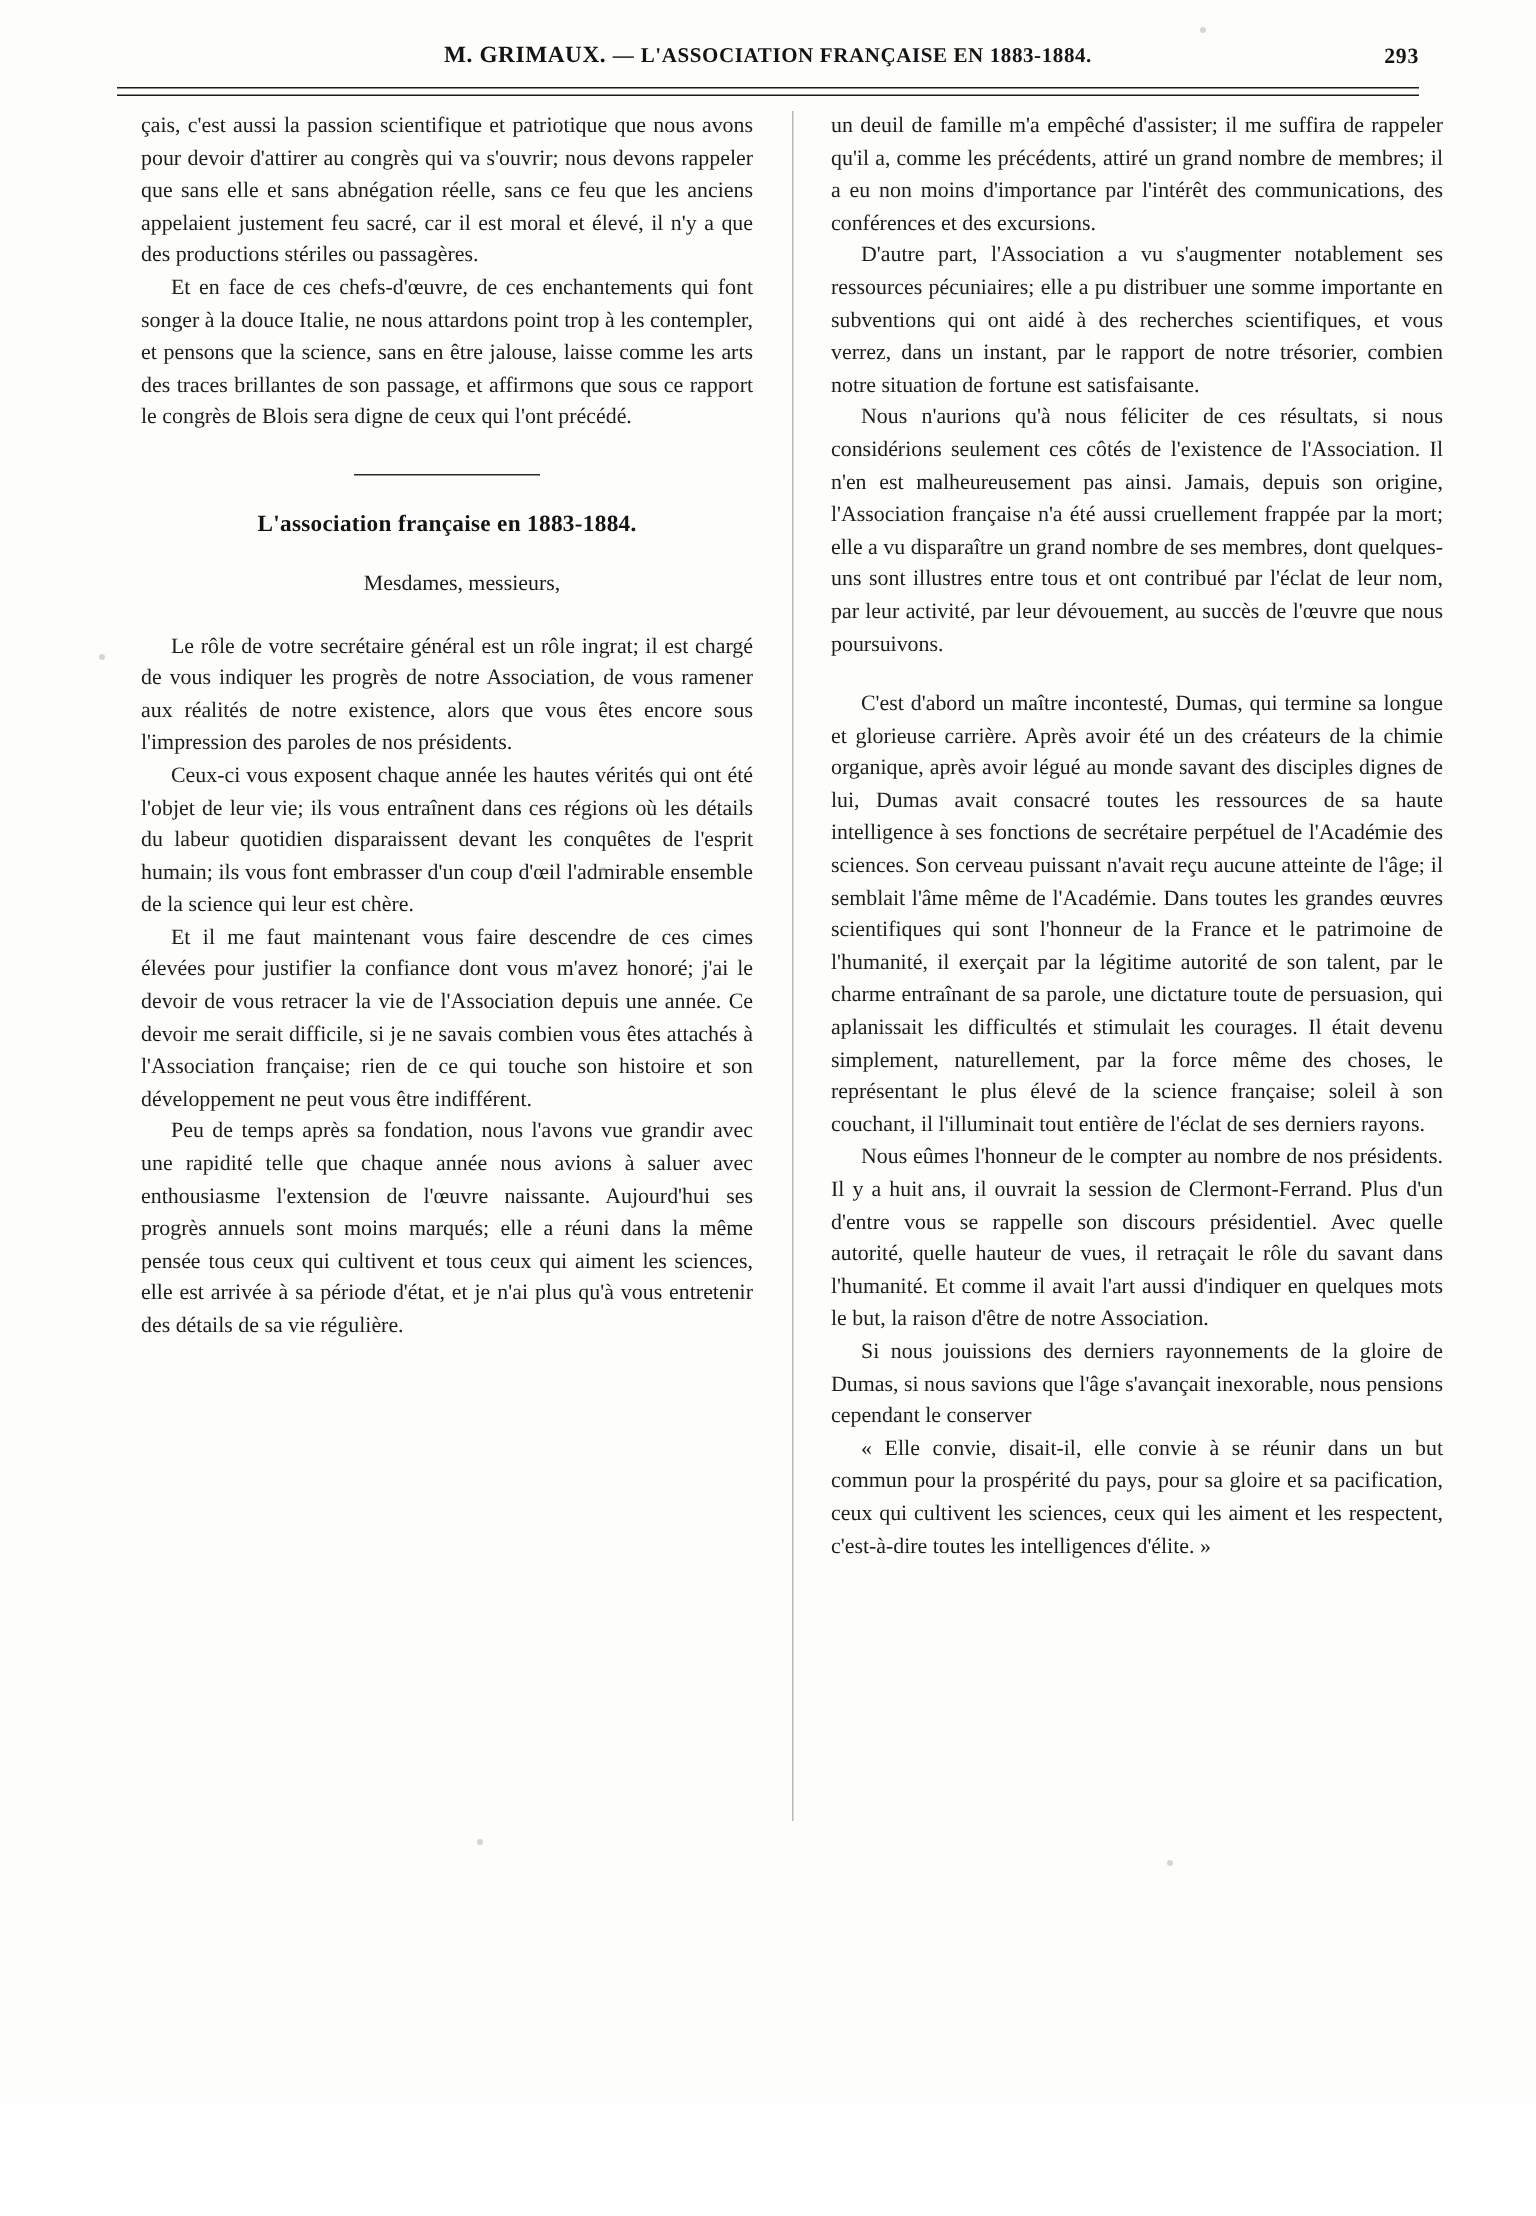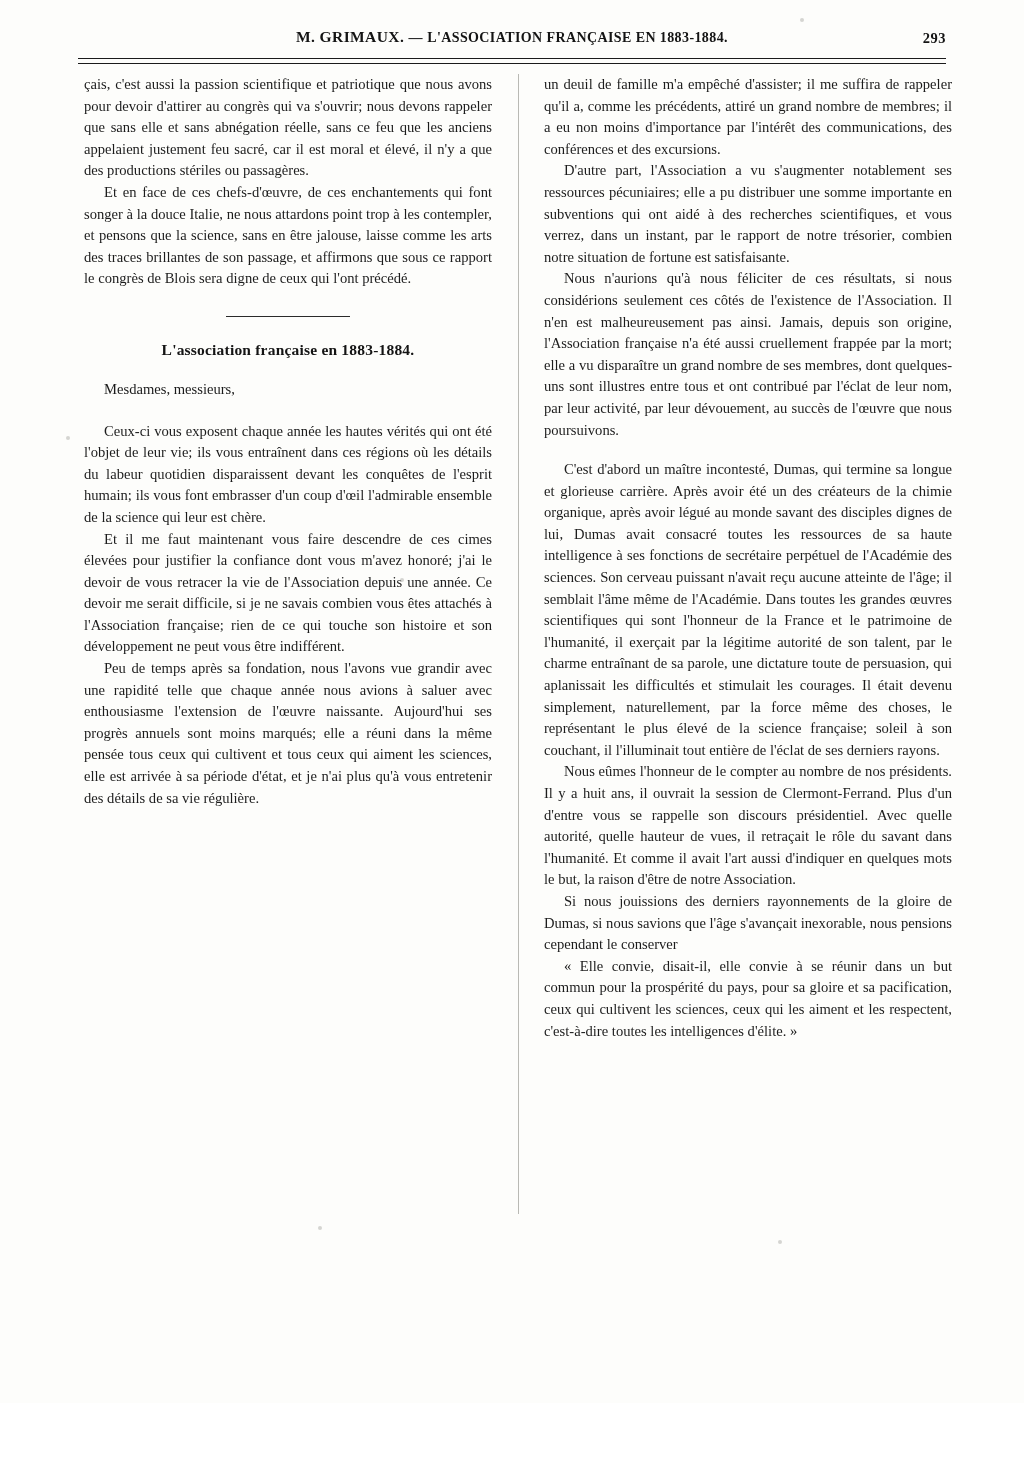--- a/index.html
+++ b/index.html
@@ -59,21 +59,21 @@
     left: 78px;
     width: 868px;
     height: 4px;
     border-top: 1.6px solid #1b1b1b;
     border-bottom: 1.1px solid #1b1b1b;
   }
   
   .columns {
     position: absolute;
     top: 74px;
-    left: 84px;
+    left: 94px;
     width: 868px;
     height: 1160px;
   }
   .col {
     position: absolute;
     top: 0;
     width: 408px;
     height: 1160px;
   }
   .col-left { left: 0; }
@@ -136,20 +136,21 @@
     font-weight: bold;
     letter-spacing: 0.2px;
     margin: 14px 0 20px 0;
     color: #141414;
   }
   .salutation {
     text-indent: 20px;
     font-size: 14.6px;
     line-height: 21.6px;
     margin-bottom: 10px;
+    text-align: center;
   }
   .gap-sm { height: 10px; }
   .gap-md { height: 18px; }
   
   .footer {
     position: absolute;
     left: 0;
     bottom: 26px;
     width: 1024px;
     text-align: center;
@@ -191,20 +192,21 @@
 
 
       <div class="short-rule"></div>
 
 
       <div class="article-title">L'association française en 1883-1884.</div>
 
       <div class="salutation">Mesdames, messieurs,</div>
       <div class="gap-sm"></div>
 
+      <p class="indent">Le rôle de votre secrétaire général est un rôle ingrat; il est chargé de vous indiquer les progrès de notre Association, de vous ramener aux réalités de notre existence, alors que vous êtes encore sous l'impression des paroles de nos présidents.</p>
       <p class="indent">Ceux-ci vous exposent chaque année les hautes vérités qui ont été l'objet de leur vie; ils vous entraînent dans ces régions où les détails du labeur quotidien disparaissent devant les conquêtes de l'esprit humain; ils vous font embrasser d'un coup d'œil l'admirable ensemble de la science qui leur est chère.</p>
       <p class="indent">Et il me faut maintenant vous faire descendre de ces cimes élevées pour justifier la confiance dont vous m'avez honoré; j'ai le devoir de vous retracer la vie de l'Association depuis une année. Ce devoir me serait difficile, si je ne savais combien vous êtes attachés à l'Association française; rien de ce qui touche son histoire et son développement ne peut vous être indifférent.</p>
       <p class="indent">Peu de temps après sa fondation, nous l'avons vue grandir avec une rapidité telle que chaque année nous avions à saluer avec enthousiasme l'extension de l'œuvre naissante. Aujourd'hui ses progrès annuels sont moins marqués; elle a réuni dans la même pensée tous ceux qui cultivent et tous ceux qui aiment les sciences, elle est arrivée à sa période d'état, et je n'ai plus qu'à vous entretenir des détails de sa vie régulière.</p>
       <div class="gap-md"></div>
     </div>
 
     <div class="col col-right">
       <p class="noindent">un deuil de famille m'a empêché d'assister; il me suffira de rappeler qu'il a, comme les précédents, attiré un grand nombre de membres; il a eu non moins d'importance par l'intérêt des communications, des conférences et des excursions.</p>
       <p class="indent">D'autre part, l'Association a vu s'augmenter notablement ses ressources pécuniaires; elle a pu distribuer une somme importante en subventions qui ont aidé à des recherches scientifiques, et vous verrez, dans un instant, par le rapport de notre trésorier, combien notre situation de fortune est satisfaisante.</p>
       <p class="indent">Nous n'aurions qu'à nous féliciter de ces résultats, si nous considérions seulement ces côtés de l'existence de l'Association. Il n'en est malheureusement pas ainsi. Jamais, depuis son origine, l'Association française n'a été aussi cruellement frappée par la mort; elle a vu disparaître un grand nombre de ses membres, dont quelques-uns sont illustres entre tous et ont contribué par l'éclat de leur nom, par leur activité, par leur dévouement, au succès de l'œuvre que nous poursuivons.</p>

